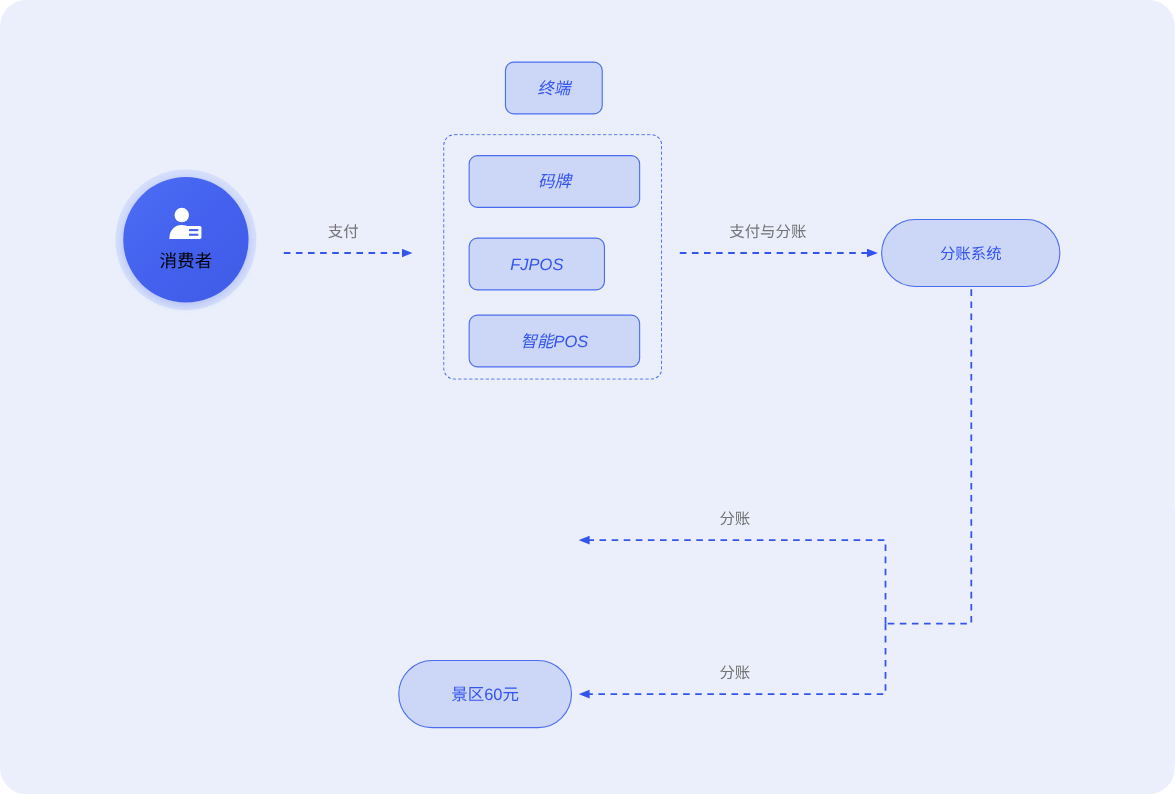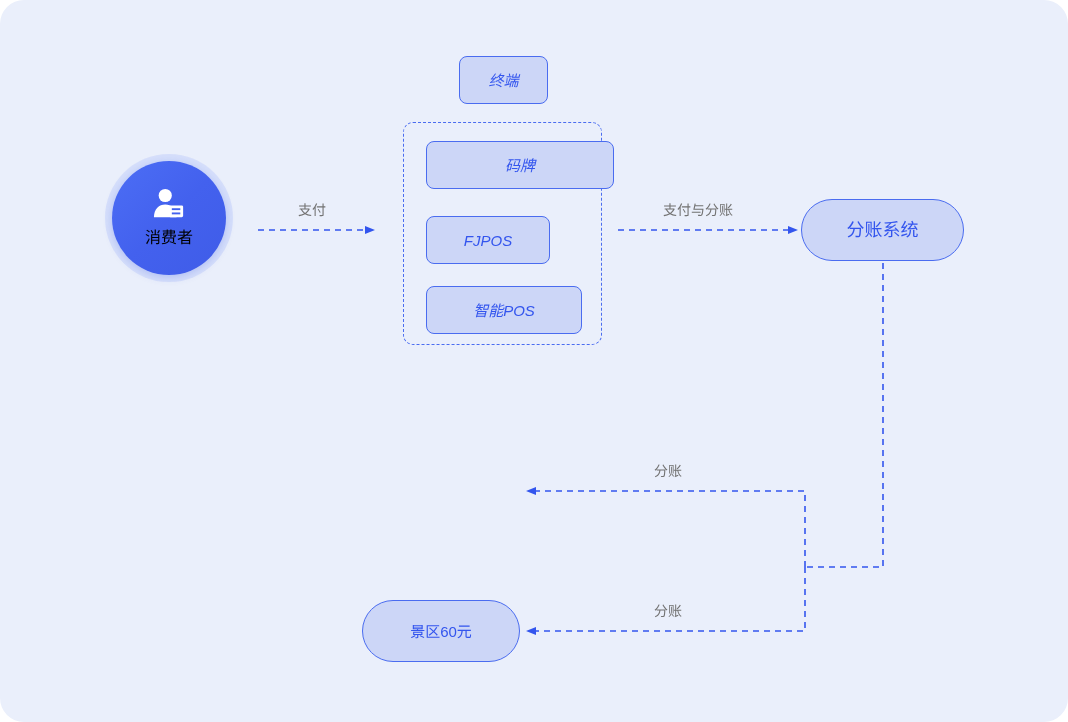--- a/index.html
+++ b/index.html
@@ -79,35 +79,34 @@
   }
   .node.rounded-sm { border-radius: 8px; font-style: italic; }
   .node.pill { border-radius: 999px; }
 
   #node-terminal {
     left: 459px; top: 56px;
     width: 89px; height: 48px;
   }
   #node-mapai {
     left: 426px; top: 141px;
-    width: 188px; height: 48px;
+    width: 156px; height: 48px;
   }
   #node-fjpos {
     left: 426px; top: 216px;
     width: 124px; height: 48px;
   }
   #node-smartpos {
     left: 426px; top: 286px;
     width: 156px; height: 48px;
   }
   #node-settlement {
     left: 801px; top: 199px;
     width: 163px; height: 62px;
-    font-size: 18px;
-    font-family: Liberation Serif, serif;
+    font-size: 14px;
   }
   #node-store {
     left: 362px; top: 460px;
     width: 158px; height: 62px;
     font-size: 17px;
   }
   #node-scenic {
     left: 362px; top: 600px;
     width: 158px; height: 62px;
     font-size: 15px;

